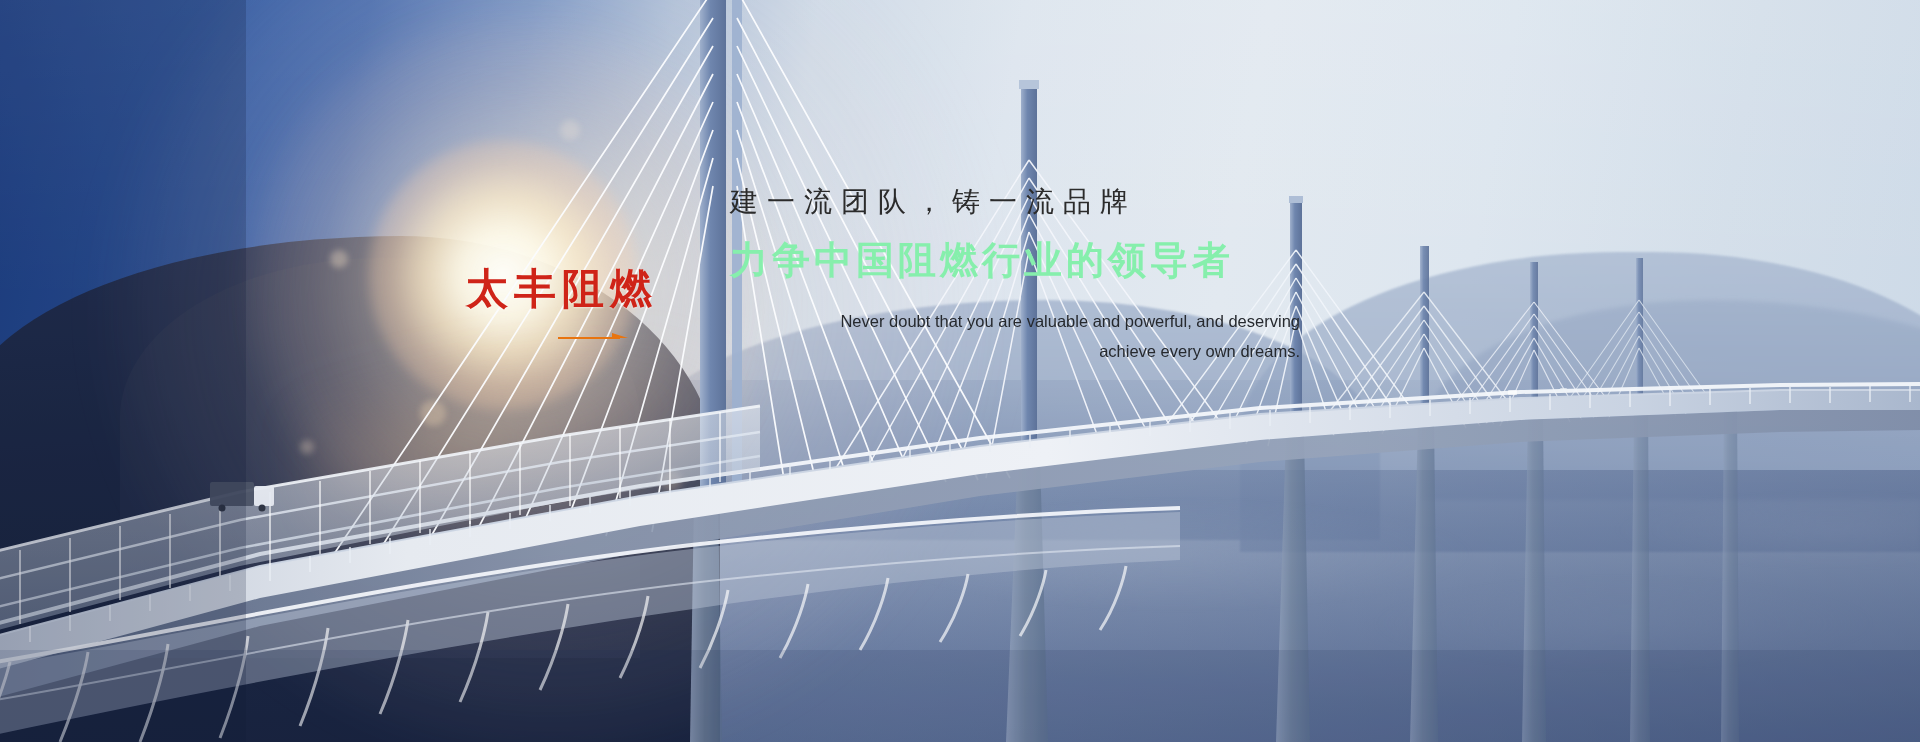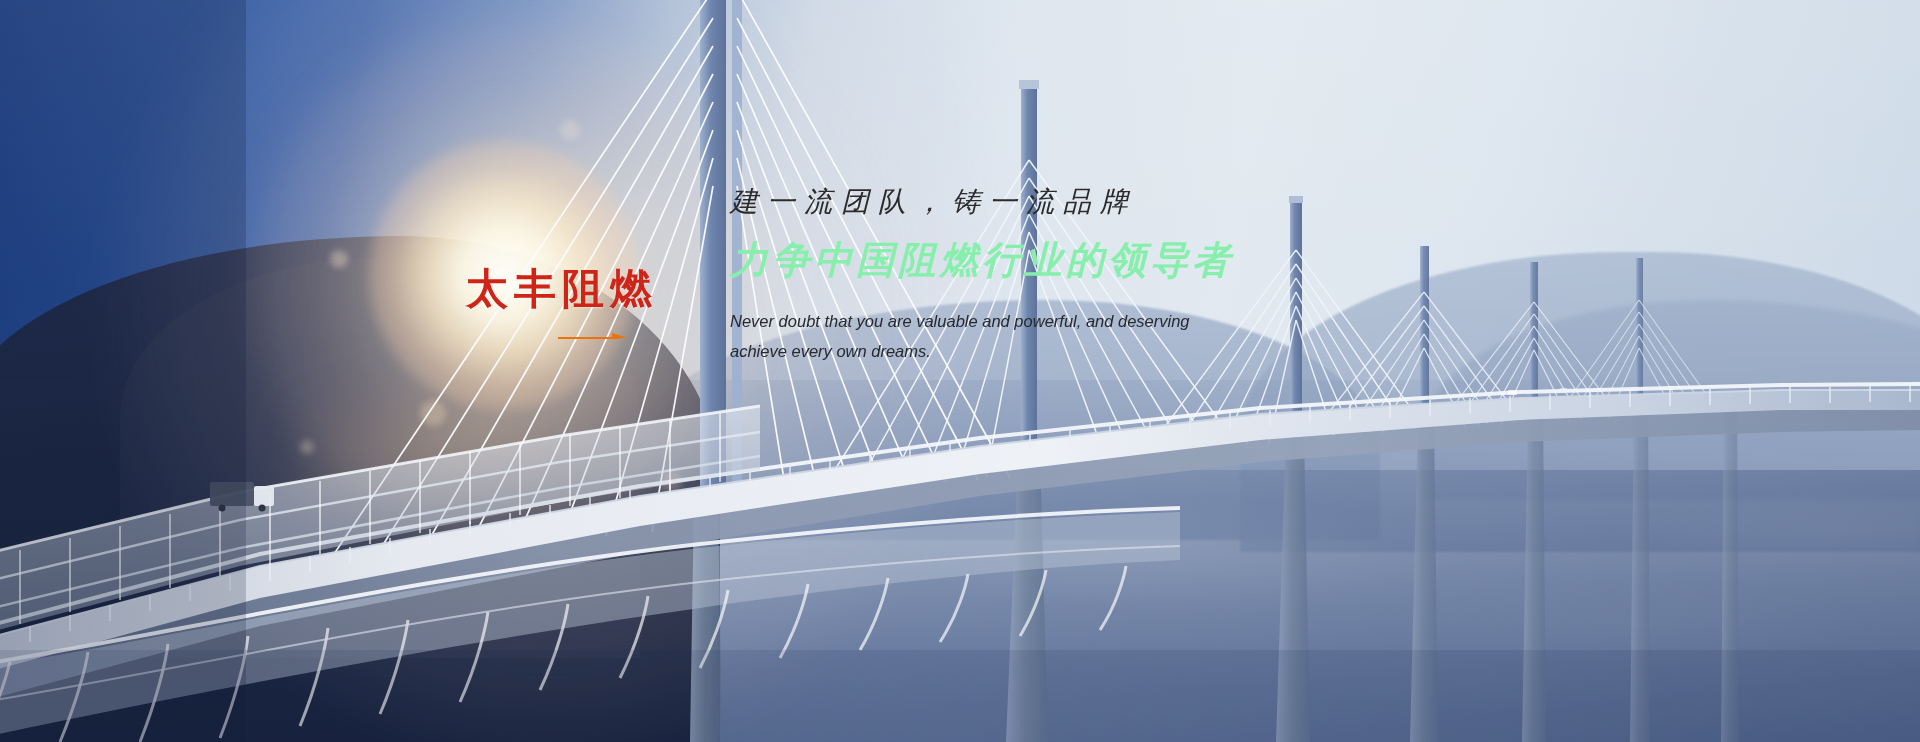--- a/index.html
+++ b/index.html
@@ -214,21 +214,20 @@
     margin-left: 92px;
     width: 72px;
     height: 10px;
   }
   .logo-arrow svg { display: block; }
 
   .headline-block {
     position: absolute;
     left: 730px; top: 186px;
     width: 700px;
-    font-style: italic;
   }
   .headline-sub {
     font-family: "DejaVu Serif", "Liberation Serif", serif;
     font-size: 28px;
     font-weight: 400;
     color: #2b2b2b;
     letter-spacing: 9px;
     line-height: 1.15;
     white-space: nowrap;
   }
@@ -244,21 +243,21 @@
   }
   .headline-en {
     margin-top: 24px;
     font-family: "Liberation Sans", "DejaVu Sans", sans-serif;
     font-size: 16.5px;
     font-weight: 400;
     color: #26292e;
     line-height: 1.82;
     width: 570px;
   }
-  .headline-en div { white-space: nowrap; }
+  .headline-en div { white-space: nowrap; text-align: right; }
   .en-line-2 { padding-left: 5px; }
 </style>
 </head>
 <body>
 
 <div class="banner">
 
   <div class="sky"></div>
   <div class="sky-top-haze"></div>
 

